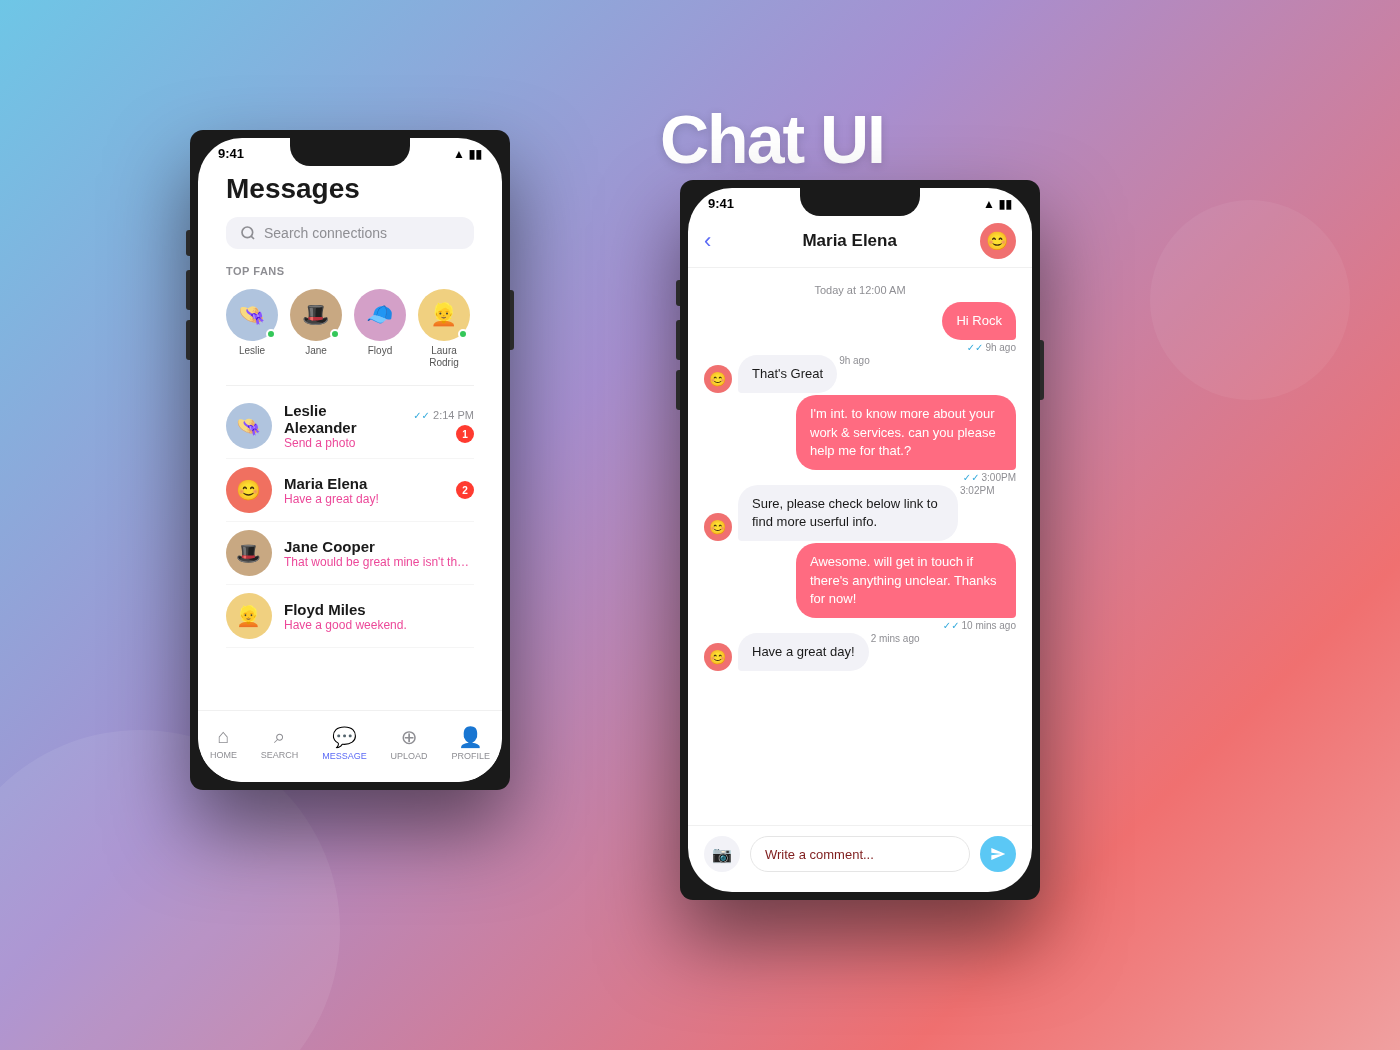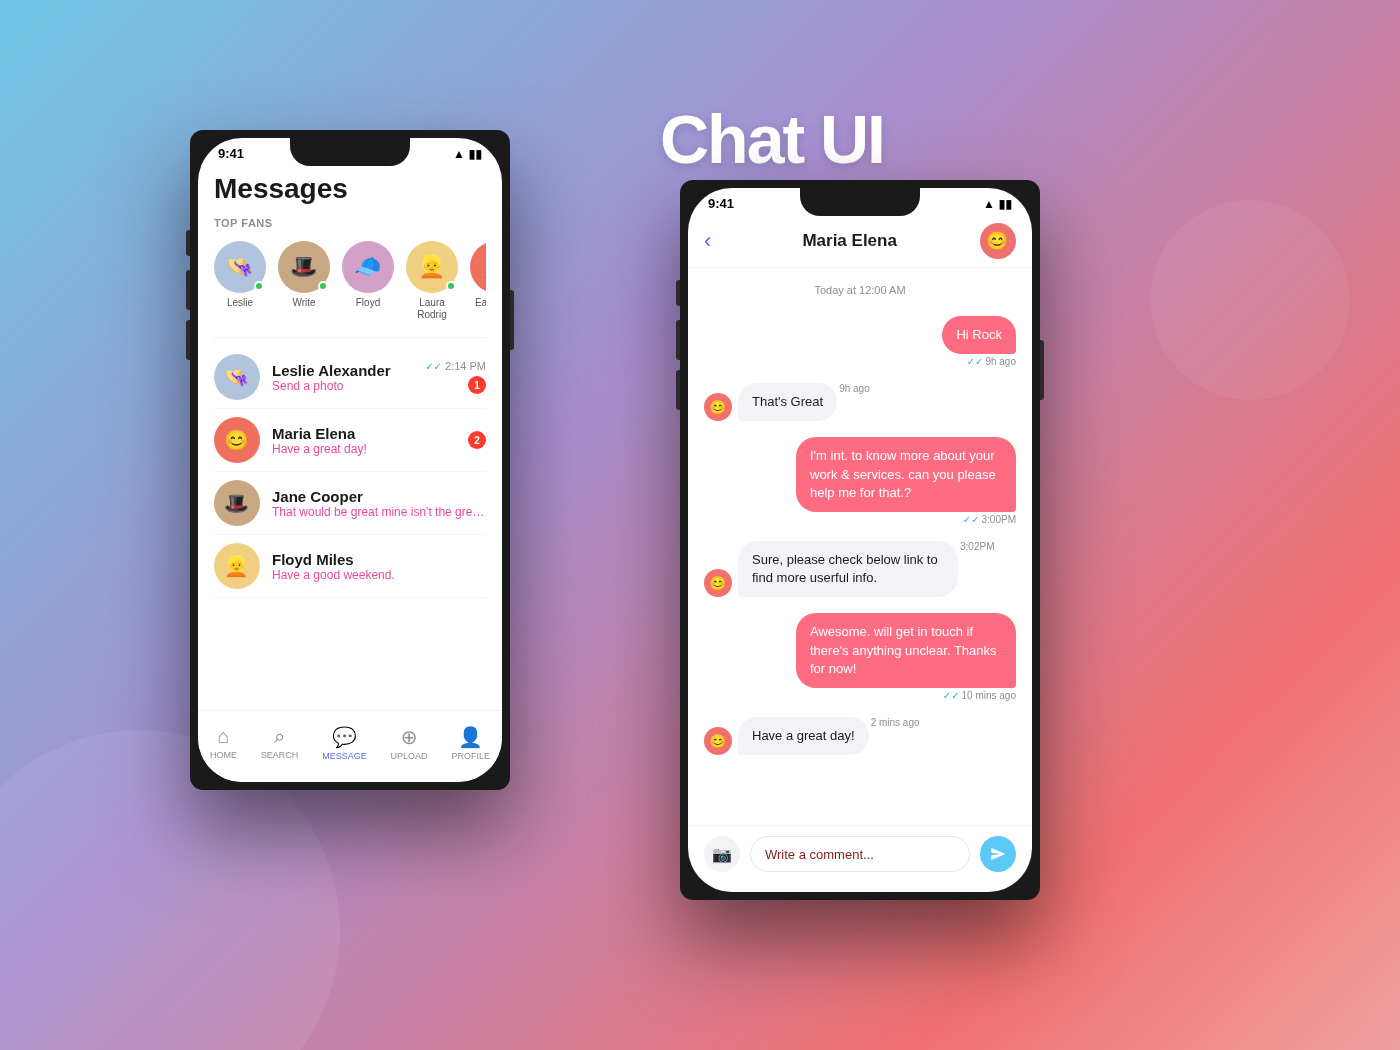--- a/index.html
+++ b/index.html
@@ -56,21 +56,21 @@
       padding: 8px 20px 4px;
       font-size: 12px;
       font-weight: 600;
     }
 
     .status-bar .time { font-size: 13px; font-weight: 700; }
     .status-icons { display: flex; gap: 4px; align-items: center; }
 
     
     .messages-screen {
-      padding: 0 16px;
+      padding: 0 28px;
     }
 
     .messages-title {
       font-size: 28px;
       font-weight: 800;
       color: #1a1a1a;
       padding: 8px 0 12px;
     }
 
     .search-bar {
@@ -273,21 +273,21 @@
       font-size: 18px;
     }
 
     
     .chat-body {
       flex: 1;
       overflow-y: auto;
       padding: 12px 16px;
       display: flex;
       flex-direction: column;
-      gap: 16px;
+      gap: 2px;
     }
 
     .chat-date-divider {
       text-align: center;
       font-size: 11px;
       color: #8e8e93;
       margin: 4px 0;
     }
 
     .msg-row {
@@ -436,36 +436,43 @@
       <span class="time">9:41</span>
       <div class="status-icons">
         <span>▲</span>
         <span>▮▮</span>
       </div>
     </div>
 
     <div class="messages-screen">
       <div class="messages-title">Messages</div>
 
+      <div class="search-bar">
+        <svg class="search-icon-svg" viewBox="0 0 24 24" fill="none" stroke="#8e8e93" stroke-width="2.5">
+          <circle cx="11" cy="11" r="8"></circle>
+            <path d="m21 21-4.35-4.35"></path>
+        </svg>
+        <span class="search-placeholder">Search connections</span>
+      </div>
 
       <div class="section-label">TOP FANS</div>
       <div class="top-fans">
         <div class="fan-item">
           <div class="fan-avatar-wrap">
             <div class="fan-avatar" style="background:#b0c4de;">👒</div>
             <div class="online-dot"></div>
           </div>
           <span class="fan-name">Leslie</span>
         </div>
         <div class="fan-item">
           <div class="fan-avatar-wrap">
             <div class="fan-avatar" style="background:#c8a882;">🎩</div>
             <div class="online-dot"></div>
           </div>
-          <span class="fan-name">Write</span>
+          <span class="fan-name">Jane</span>
         </div>
         <div class="fan-item">
           <div class="fan-avatar-wrap">
             <div class="fan-avatar" style="background:#d4a0c8;">🧢</div>
           </div>
           <span class="fan-name">Floyd</span>
         </div>
         <div class="fan-item">
           <div class="fan-avatar-wrap">
             <div class="fan-avatar" style="background:#f0d080;">👱</div>

